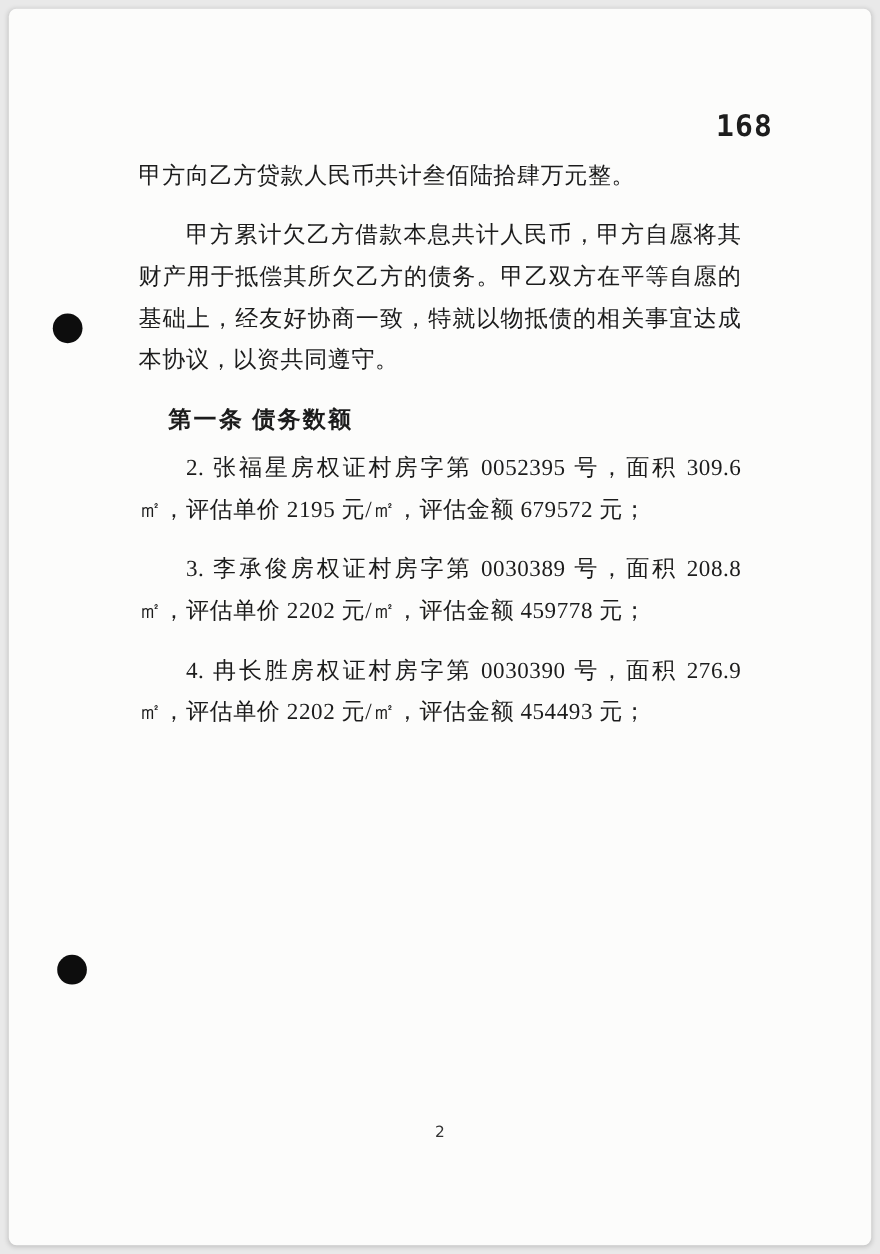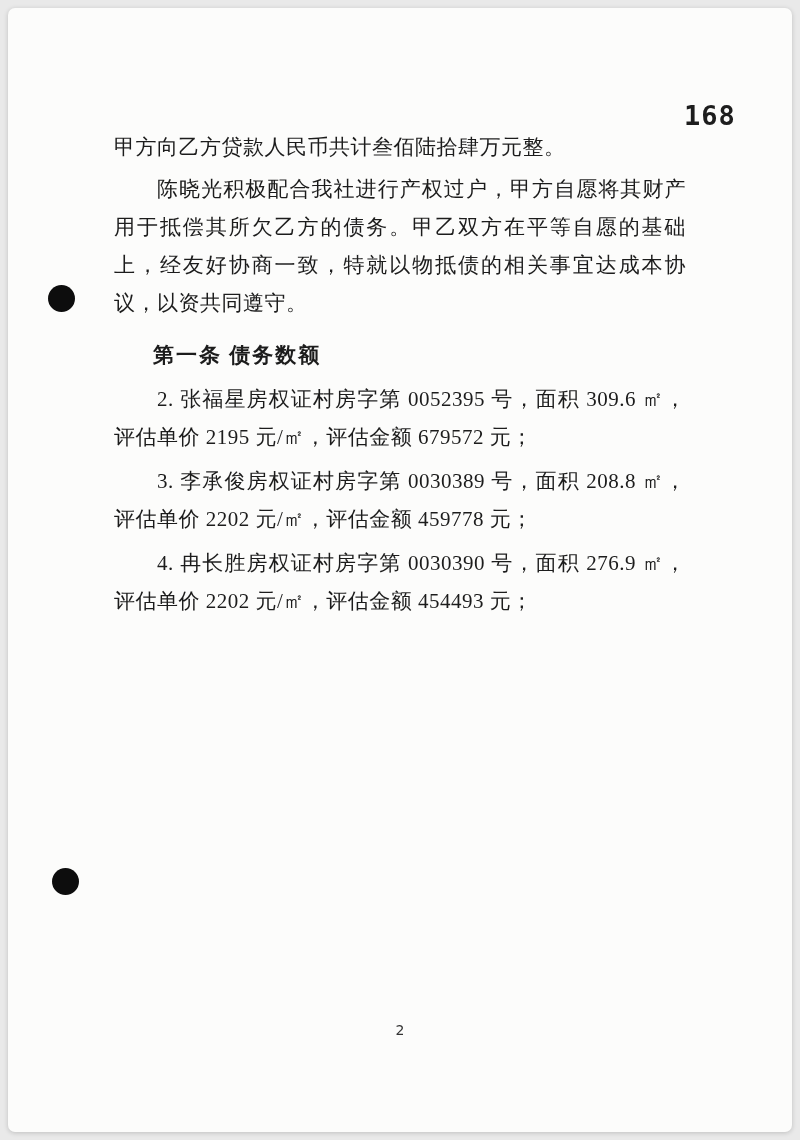--- a/index.html
+++ b/index.html
@@ -19,21 +19,21 @@
     left: 8px;
     top: 8px;
     width: 784px;
     height: 1124px;
     background: #fcfcfb;
     border-radius: 7px;
     box-shadow: 0 1px 5px rgba(0,0,0,0.18);
   }
   .stamp-number {
     position: absolute;
-    left: 676px;
+    left: 643px;
     top: 92px;
     font-family: "DejaVu Sans Mono", "Liberation Mono", monospace;
     font-weight: 700;
     font-size: 27px;
     letter-spacing: 1px;
     color: #1d1d1d;
   }
   .hole {
     position: absolute;
     border-radius: 50%;
@@ -48,21 +48,21 @@
     left: 102px;
     top: 116px;
     width: 580px;
     color: #1c1c1c;
     font-size: 21px;
     line-height: 38px;
     letter-spacing: 0.5px;
     text-align: justify;
   }
   .text-block p {
-    margin: 4px;
+    margin: 16px;
   }
   .para-indent {
     text-indent: 43px;
   }
   .item {
     margin-top: 6px !important;
   }
   .section-heading {
     margin: 14px 0 0 0 !important;
     text-indent: 43px;
@@ -85,21 +85,21 @@
 
 <div class="page">
 
   <div class="stamp-number">168</div>
 
   <div class="hole hole-top"></div>
   <div class="hole hole-bottom"></div>
 
   <div class="text-block">
     <p>甲方向乙方贷款人民币共计叁佰陆拾肆万元整。</p>
-    <p class="para-indent">陈晓光积极配合我社进行产权过户，甲方自愿将其财产用于抵偿其所欠乙方的债务。甲乙双方在平等自愿的基础上，经友好协商一致，特就以物抵债的相关事宜达成本协议，以资共同遵守。</p>
+    <p class="para-indent">甲方累计欠乙方借款本息共计人民币，甲方自愿将其财产用于抵偿其所欠乙方的债务。甲乙双方在平等自愿的基础上，经友好协商一致，特就以物抵债的相关事宜达成本协议，以资共同遵守。</p>
     <p class="section-heading">第一条 债务数额</p>
     <p class="para-indent item">2. 张福星房权证村房字第 0052395 号，面积 309.6 ㎡，评估单价 2195 元/㎡，评估金额 679572 元；</p>
     <p class="para-indent item">3. 李承俊房权证村房字第 0030389 号，面积 208.8 ㎡，评估单价 2202 元/㎡，评估金额 459778 元；</p>
     <p class="para-indent item">4. 冉长胜房权证村房字第 0030390 号，面积 276.9 ㎡，评估单价 2202 元/㎡，评估金额 454493 元；</p>
   </div>
 
   <div class="footer-page-num">2</div>
 
 </div>
 

